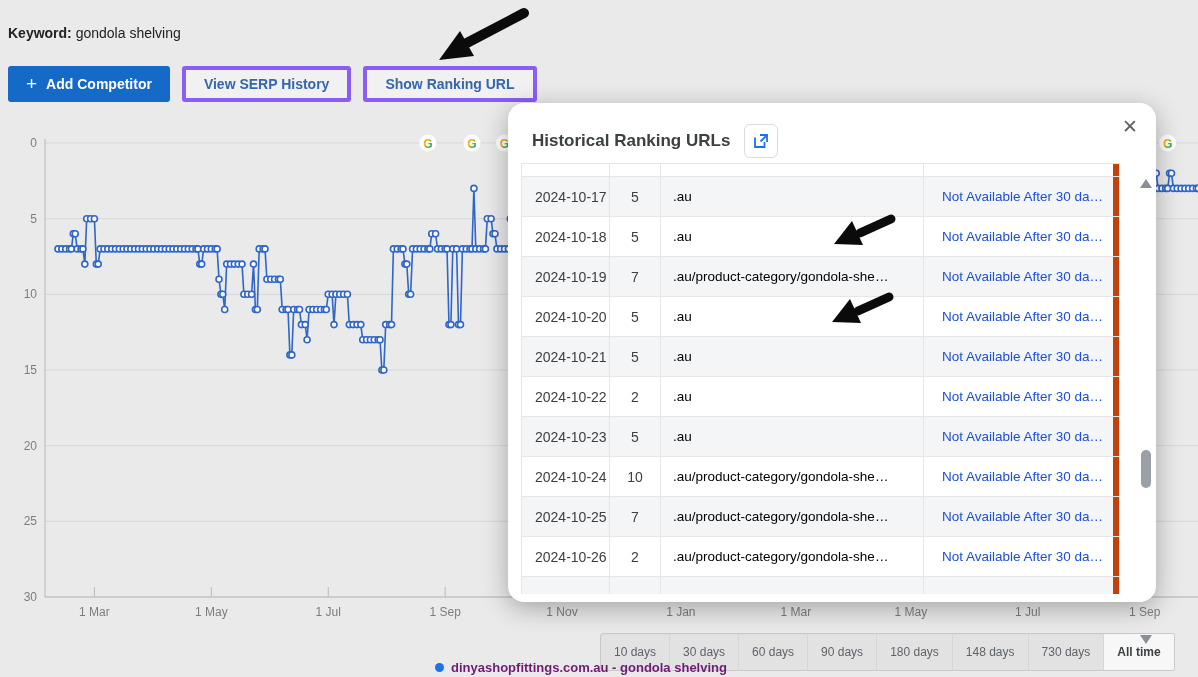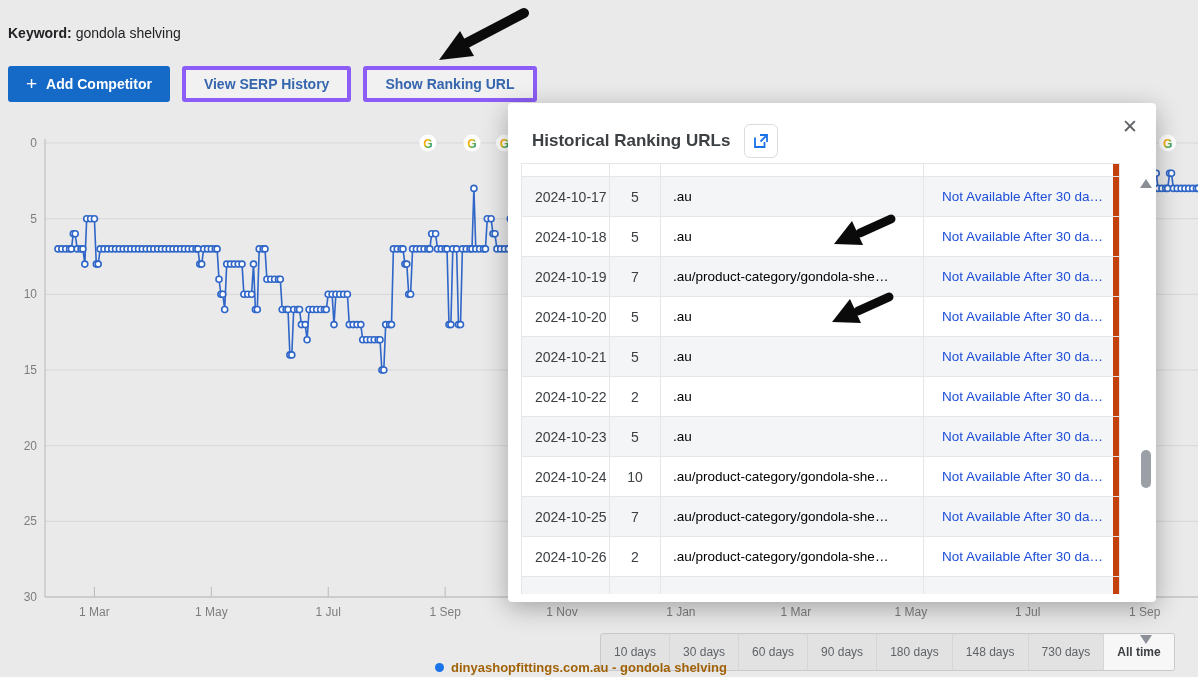--- a/index.html
+++ b/index.html
@@ -13,21 +13,21 @@
        padding:0 18px;box-sizing:border-box;cursor:pointer;}
   .btn-primary{background:#1569c7;color:#fff;gap:9px;}
   .btn-primary .plus{font-size:19px;font-weight:400;line-height:1;margin-top:-2px;}
   .btn-light{background:#f1f1f1;border:4px solid #8b5cf6;color:#3566ae;}
   
   #chart-svg{position:absolute;left:0;top:0;z-index:1;}
   #chart-svg text.tick{font-size:12px;fill:#7d7d7d;font-family:"Liberation Sans",sans-serif;}
   #chart-svg text.gicon{font-size:12px;font-weight:700;font-family:"Liberation Sans",sans-serif;}
   
   .modal{position:absolute;left:508px;top:103px;width:648px;height:499px;background:#fff;
-         border-radius:4px;box-shadow:0 6px 26px rgba(0,0,0,.30);z-index:5;}
+         border-radius:16px;box-shadow:0 6px 26px rgba(0,0,0,.30);z-index:5;}
   .modal-head{display:flex;align-items:center;padding:21px 24px 0 24px;}
   .modal-title{font-size:17px;font-weight:700;color:#3c4043;}
   .ext-btn{width:32px;height:32px;margin-left:14px;border:1px solid #dadce0;border-radius:6px;
            display:flex;align-items:center;justify-content:center;background:#fff;cursor:pointer;}
   .close-x{position:absolute;top:10px;right:14px;font-size:19px;color:#5f6368;cursor:pointer;
            line-height:1;padding:4px;}
   .tablewrap{position:absolute;left:13px;top:60px;width:599px;border:1px solid #e4e6e8;border-bottom:none;
              box-sizing:border-box;}
   .trow{display:flex;height:40px;border-bottom:1px solid #e4e6e8;box-sizing:border-box;align-items:center;}
   .trow.odd{background:#f4f5f7;}
@@ -51,21 +51,21 @@
   
   .rangebar{position:absolute;left:600px;top:633px;height:38px;display:flex;align-items:stretch;
             background:#e2e2e2;border:1px solid #c9c9c9;border-radius:3px;z-index:2;box-sizing:border-box;}
   .rbtn{font-size:12px;color:#5f6368;display:flex;align-items:center;padding:0 13px;cursor:pointer;
         border-right:1px solid #d6d6d6;}
   .rbtn:last-child{border-right:none;}
   .rbtn.active{background:#f7f7f7;color:#3c4043;font-weight:700;border-radius:0 2px 2px 0;}
   .legend{position:absolute;left:0;top:660px;width:100%;display:flex;justify-content:center;z-index:2;}
   .legend-inner{display:flex;align-items:center;gap:7px;transform:translateX(-18px);}
   .ldot{width:9px;height:9px;border-radius:50%;}
-  .ltext{font-size:13px;font-weight:700;color:#a16207;}
+  .ltext{font-size:13px;font-weight:700;color:#701a75;}
 </style>
 </head>
 <body>
 
 <svg id="chart-svg" width="1198" height="677">
   <defs>
     <linearGradient id="ggrad" x1="0" y1="0" x2="1" y2="1">
       <stop offset="0%" stop-color="#EA4335"></stop>
         <stop offset="35%" stop-color="#FBBC05"></stop>
       <stop offset="70%" stop-color="#34A853"></stop>

